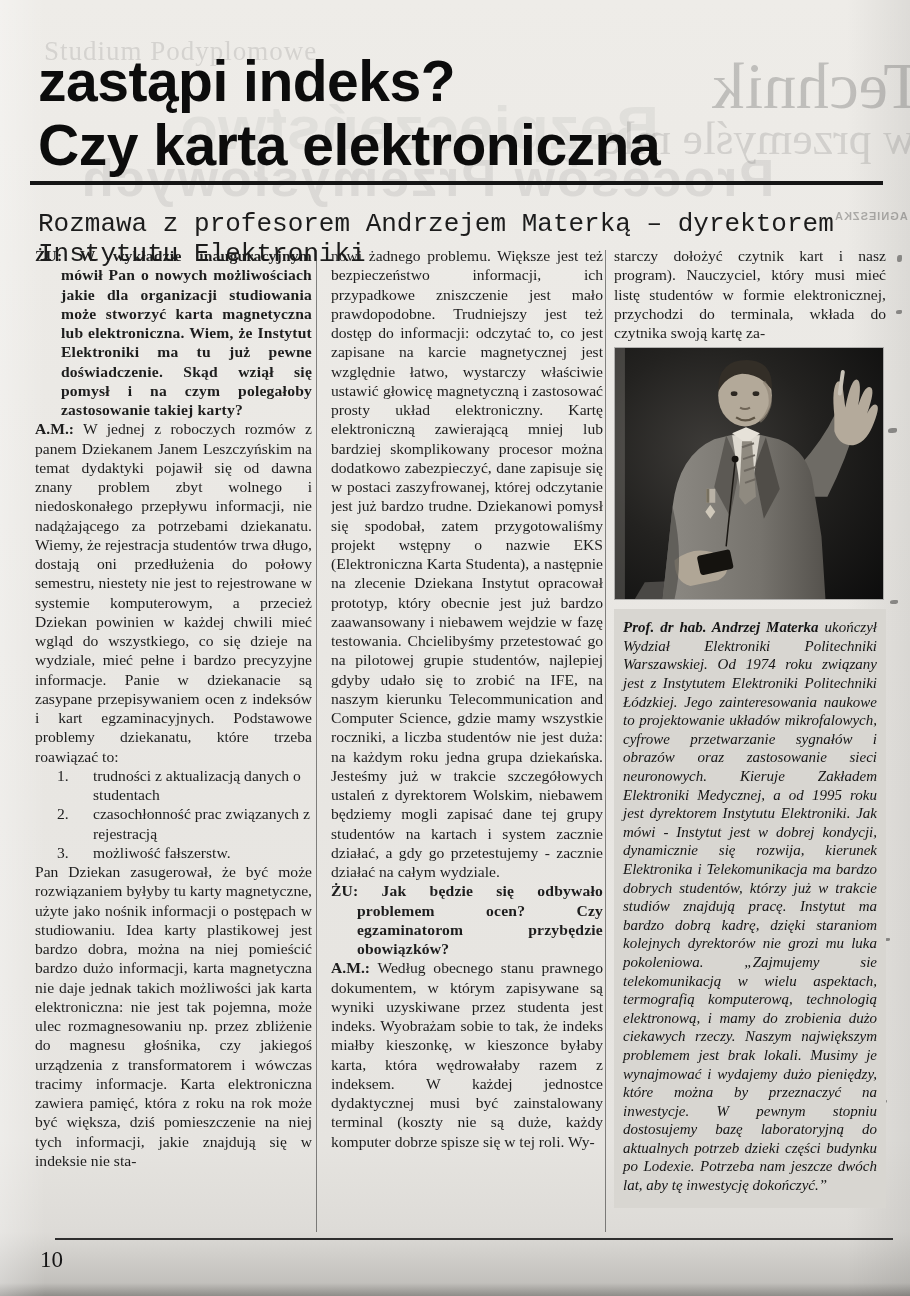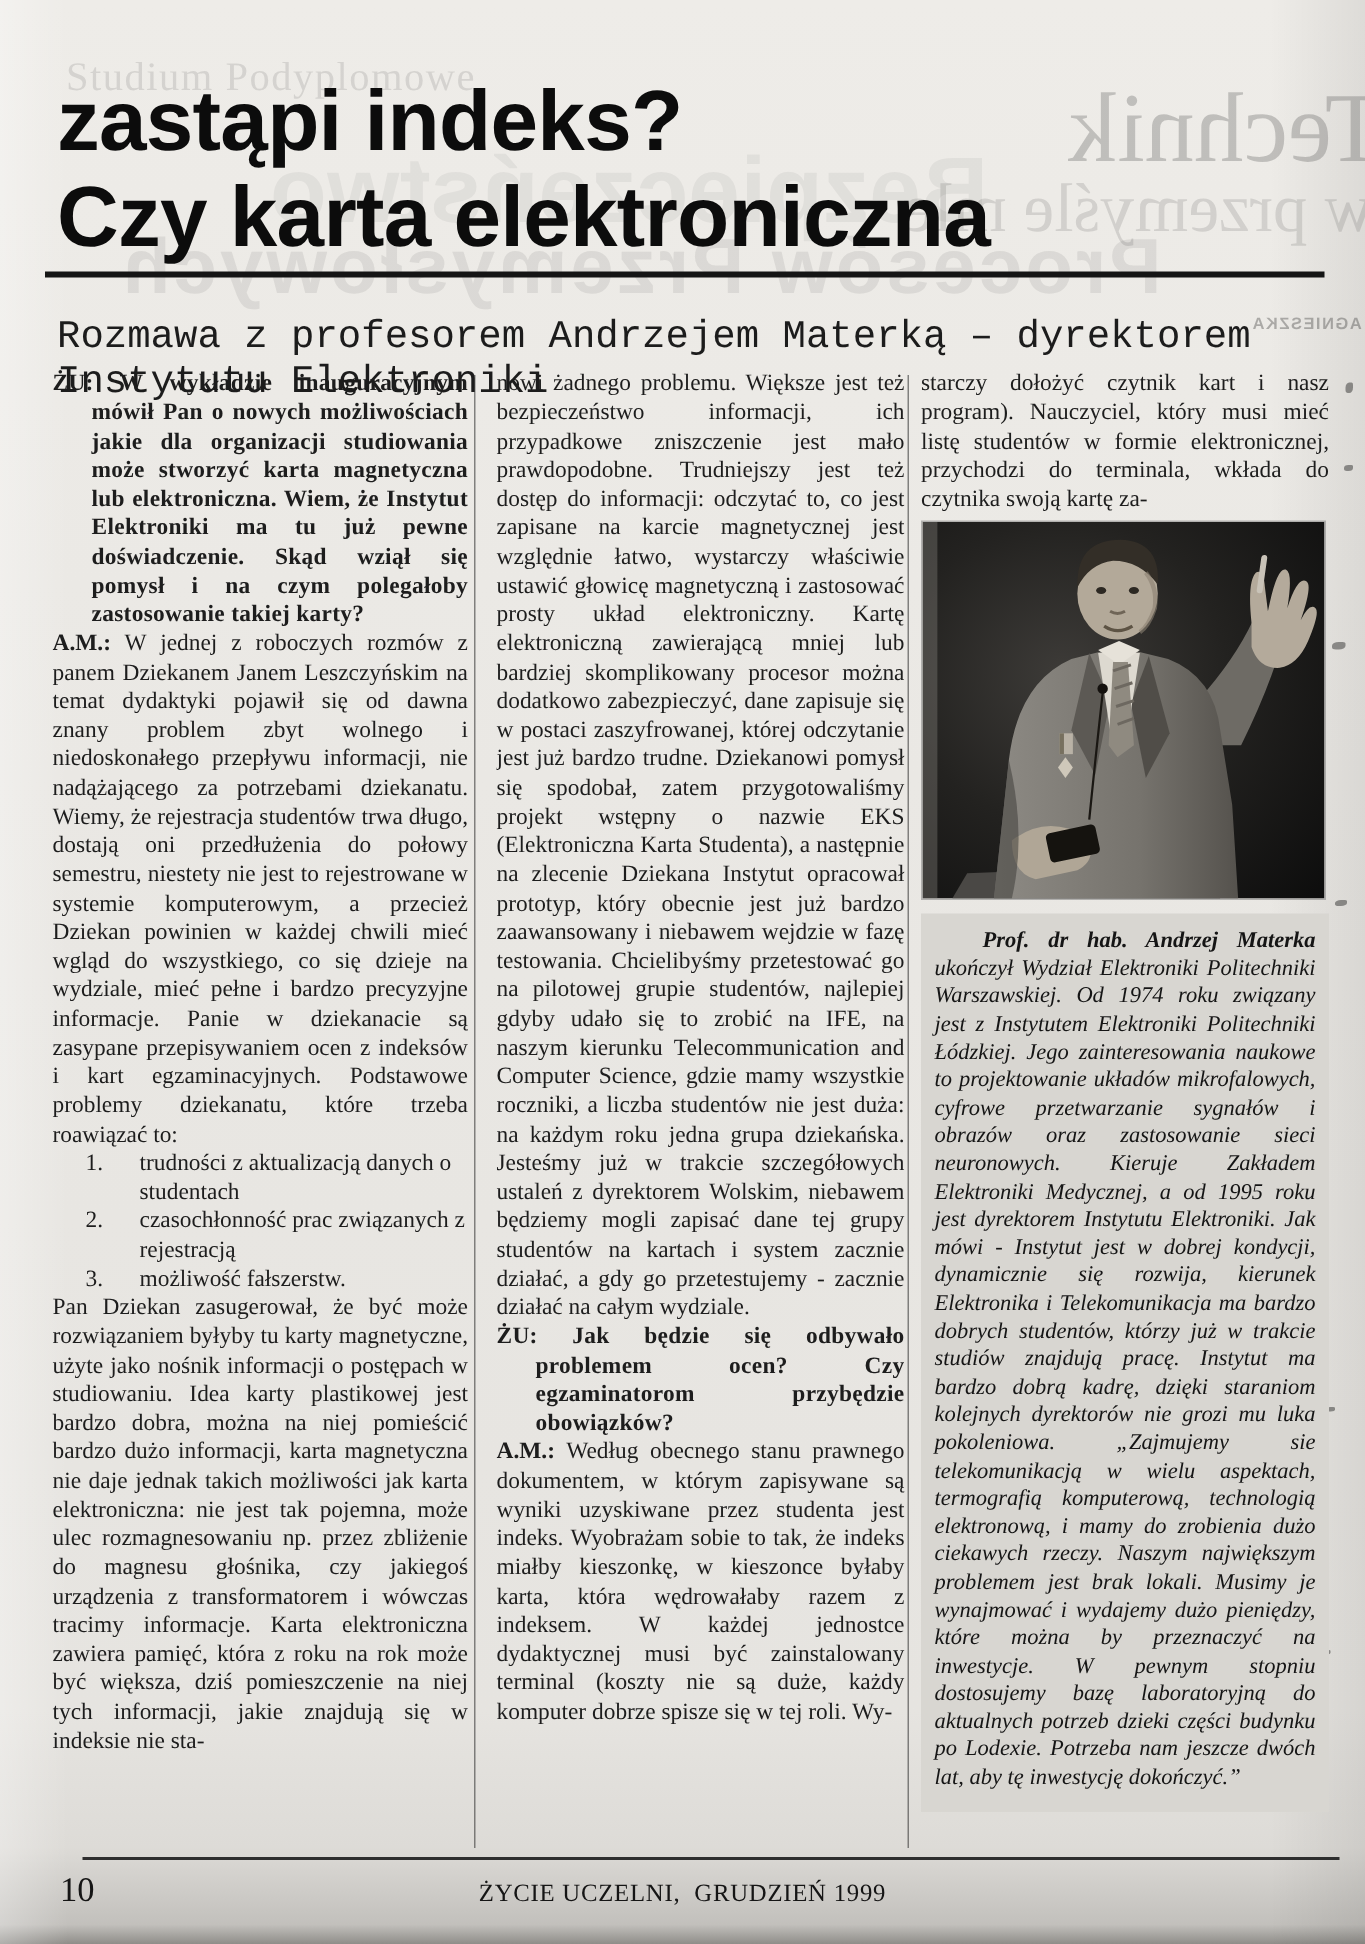--- a/index.html
+++ b/index.html
@@ -43,21 +43,21 @@
   .gap14{margin-top:14px;}
   .gap20{margin-top:20px;}
   .olist{padding-left:22px;}
   .li{display:flex;}
   .li .num{flex:0 0 36px;}
   .li .txt{flex:1;text-align:left;}
   
   .photo{display:block;width:270px;height:253px;margin-top:5px;border:1px solid rgba(120,120,120,.5);box-sizing:border-box;}
   .cap{background:#d8d6d1;margin-top:9px;padding:9px 9px 13px 9px;font-style:italic;
        font-size:15px;line-height:1.24;color:#151515;}
-  .cap .name{font-weight:bold;margin-left:32px;}
+  .cap .name{font-weight:bold;}
   
   .frule{position:absolute;left:55px;top:1238px;width:838px;height:2px;background:#2e2e2e;}
   .pagenum{position:absolute;left:40px;top:1247px;font-size:23px;color:#151515;}
   .journal{position:absolute;left:0;top:1252px;width:100%;text-align:center;
            font-size:16.5px;letter-spacing:.5px;color:#151515;white-space:pre;}
   
   .speck{position:absolute;background:rgba(30,30,30,.45);border-radius:50% 20% 50% 30%;}
   .s1{left:897px;top:255px;width:5px;height:7px;}
   .s2{left:896px;top:310px;width:6px;height:4px;}
   .s3{left:888px;top:428px;width:9px;height:5px;}
@@ -186,21 +186,20 @@
     </svg>
 
     <div class="cap">
       <span class="name">Prof. dr hab. Andrzej Materka</span>
       <span>ukończył Wydział Elektroniki Politechniki Warszawskiej. Od 1974 roku związany jest z Instytutem Elektroniki Politechniki Łódzkiej. Jego zainteresowania naukowe to projektowanie układów mikrofalowych, cyfrowe przetwarzanie sygnałów i obrazów oraz zastosowanie sieci neuronowych. Kieruje Zakładem Elektroniki Medycznej, a od 1995 roku jest dyrektorem Instytutu Elektroniki. Jak mówi - Instytut jest w dobrej kondycji, dynamicznie się rozwija, kierunek Elektronika i Telekomunikacja ma bardzo dobrych studentów, którzy już w trakcie studiów znajdują pracę. Instytut ma bardzo dobrą kadrę, dzięki staraniom kolejnych dyrektorów nie grozi mu luka pokoleniowa. „Zajmujemy sie telekomunikacją w wielu aspektach, termografią komputerową, technologią elektronową, i mamy do zrobienia dużo ciekawych rzeczy. Naszym największym problemem jest brak lokali. Musimy je wynajmować i wydajemy dużo pieniędzy, które można by przeznaczyć na inwestycje. W pewnym stopniu dostosujemy bazę laboratoryjną do aktualnych potrzeb dzieki części budynku po Lodexie. Potrzeba nam jeszcze dwóch lat, aby tę inwestycję dokończyć.”</span>
     </div>
   </div>
 
   <div class="frule"></div>
   <div class="pagenum">10</div>
-  <div class="journal">ŻYCIE UCZELNI,  GRUDZIEŃ 1999</div>
 
   <div class="speck s1"></div>
   <div class="speck s2"></div>
   <div class="speck s3"></div>
   <div class="speck s4"></div>
   <div class="speck s5"></div>
   <div class="speck s6"></div>
 
 </div>
 

